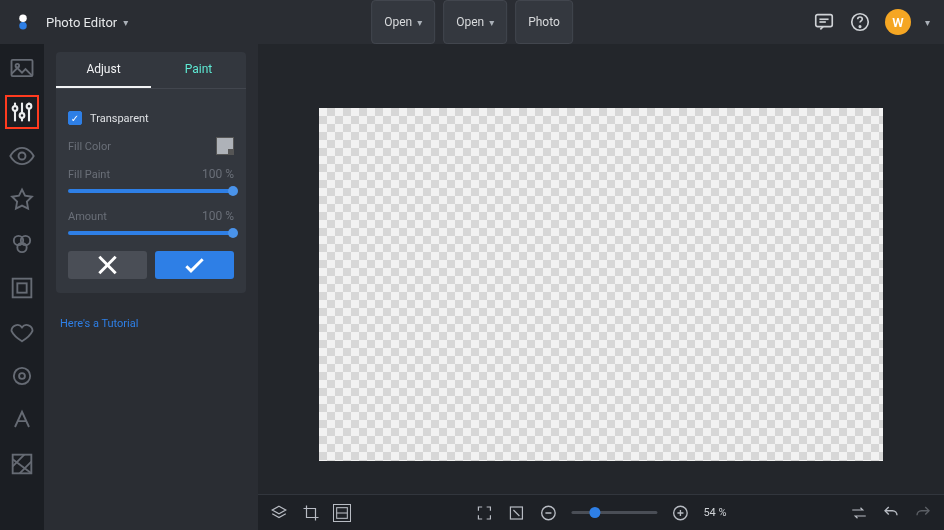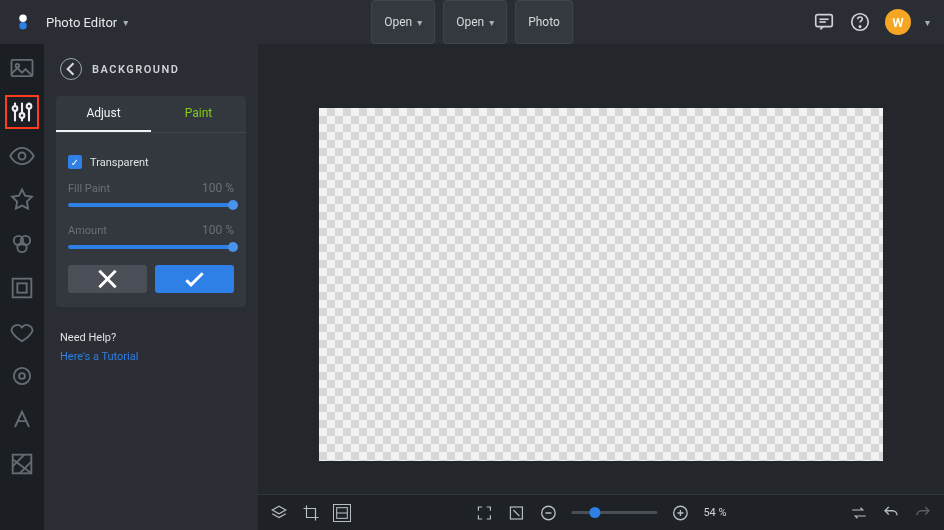--- a/index.html
+++ b/index.html
@@ -19,21 +19,21 @@
   .vtoolbar{width:44px;background:#1b1e23;display:flex;flex-direction:column;align-items:center;padding-top:10px;gap:16px}
   .vt{width:28px;height:28px;color:#666b74;cursor:pointer;display:flex;align-items:center;justify-content:center;border-radius:3px}
   .vt.active{color:#eceef0}
   .vt-wrap.highlight{outline:2px solid #ff3b1f;outline-offset:1px}
   .sidepanel{width:214px;background:#2a2d33;display:flex;flex-direction:column}
   .sp-head{display:flex;align-items:center;gap:10px;padding:14px 16px 8px}
   .back-btn{width:22px;height:22px;border:1.5px solid #9ea3ab;border-radius:50%;display:flex;align-items:center;justify-content:center;color:#d6d8db;cursor:pointer;font-size:12px}
   .sp-title{font-size:11px;letter-spacing:1.5px;color:#cfd2d6;font-weight:600}
   .panel-card{margin:8px 12px;background:#33373e;border-radius:4px;padding:0 0 14px}
   .tabs{display:flex;border-bottom:1px solid #42464e;margin-bottom:16px}
-  .tab{flex:1;text-align:center;font-size:12px;color:#84cc16;padding:10px 0;cursor:pointer}
+  .tab{flex:1;text-align:center;font-size:12px;color:#5eead4;padding:10px 0;cursor:pointer}
   .tab.active{color:#f2f3f5;border-bottom:2px solid #f2f3f5}
   .row{display:flex;align-items:center;padding:6px 12px;font-size:11px}
   .chk{width:14px;height:14px;border:1.5px solid #2e7fe6;background:#2e7fe6;margin-right:8px;display:flex;align-items:center;justify-content:center;color:#fff;font-size:10px;border-radius:2px;cursor:pointer}
   .disabled-label{color:#6a6f78}
   .val{margin-left:auto;font-size:12px;color:#6a6f78}
   .swatch{width:18px;height:18px;background:#aeb2b8;margin-left:auto;border:1px solid #555;position:relative}
   .swatch:after{content:"";position:absolute;right:-1px;bottom:-1px;width:6px;height:6px;background:#555}
   .slider{height:4px;margin:2px 12px 10px;background:#2e7fe6;border-radius:2px;position:relative}
   .slider .knob{position:absolute;right:-4px;top:-3px;width:10px;height:10px;border-radius:50%;background:#4a93ea}
   .actions{display:flex;gap:8px;padding:6px 12px 0}
@@ -180,37 +180,33 @@
         <svg viewBox="0 0 24 24" fill="none" stroke="currentColor" stroke-width="1.6">
           <rect x="4" y="4" width="16" height="16"></rect>
           <line x1="4" y1="8" x2="20" y2="20"></line>
           <line x1="4" y1="14" x2="14" y2="4"></line>
           <line x1="10" y1="20" x2="20" y2="10"></line>
         </svg>
       </div>
   </div>
 
   <div class="sidepanel">
-    <div class="sp-head">
-      <div class="back-btn">
-        <svg viewBox="0 0 24 24" width="12" height="12" fill="none" stroke="currentColor" stroke-width="2.5">
-            <path d="M15 5l-7 7 7 7"></path>
-          </svg>
-      </div>
-      <div class="sp-title">BACKGROUND</div>
-    </div>
 
     <div class="panel-card">
       <div class="tabs">
         <div class="tab active">Adjust</div>
         <div class="tab">Paint</div>
       </div>
       <div class="row">
         <div class="chk">✓</div>
         <span style="color:#dfe1e4">Transparent</span>
+      </div>
+      <div class="row">
+        <span class="disabled-label">Fill Color</span>
+        <div class="swatch"></div>
       </div>
       <div class="row">
         <span class="disabled-label">Fill Paint</span>
         <span class="val">100 %</span>
       </div>
       <div class="slider">
           <div class="knob"></div>
         </div>
       <div class="row">
         <span class="disabled-label">Amount</span>
@@ -228,21 +224,20 @@
         </button>
         <button class="abtn confirm">
           <svg width="16" height="16" viewBox="0 0 24 24" stroke="currentColor" stroke-width="2.5" fill="none">
               <path d="M5 13l4 4L19 7"></path>
             </svg>
         </button>
       </div>
     </div>
 
     <div class="help">
-      <div style="color:#dfe1e4">Need Help?</div>
       <a>Here's a Tutorial</a>
     </div>
   </div>
 
   <div class="canvas-wrap">
     <div class="stage">
       <div class="checker"></div>
     </div>
 
     <div class="bottombar">

